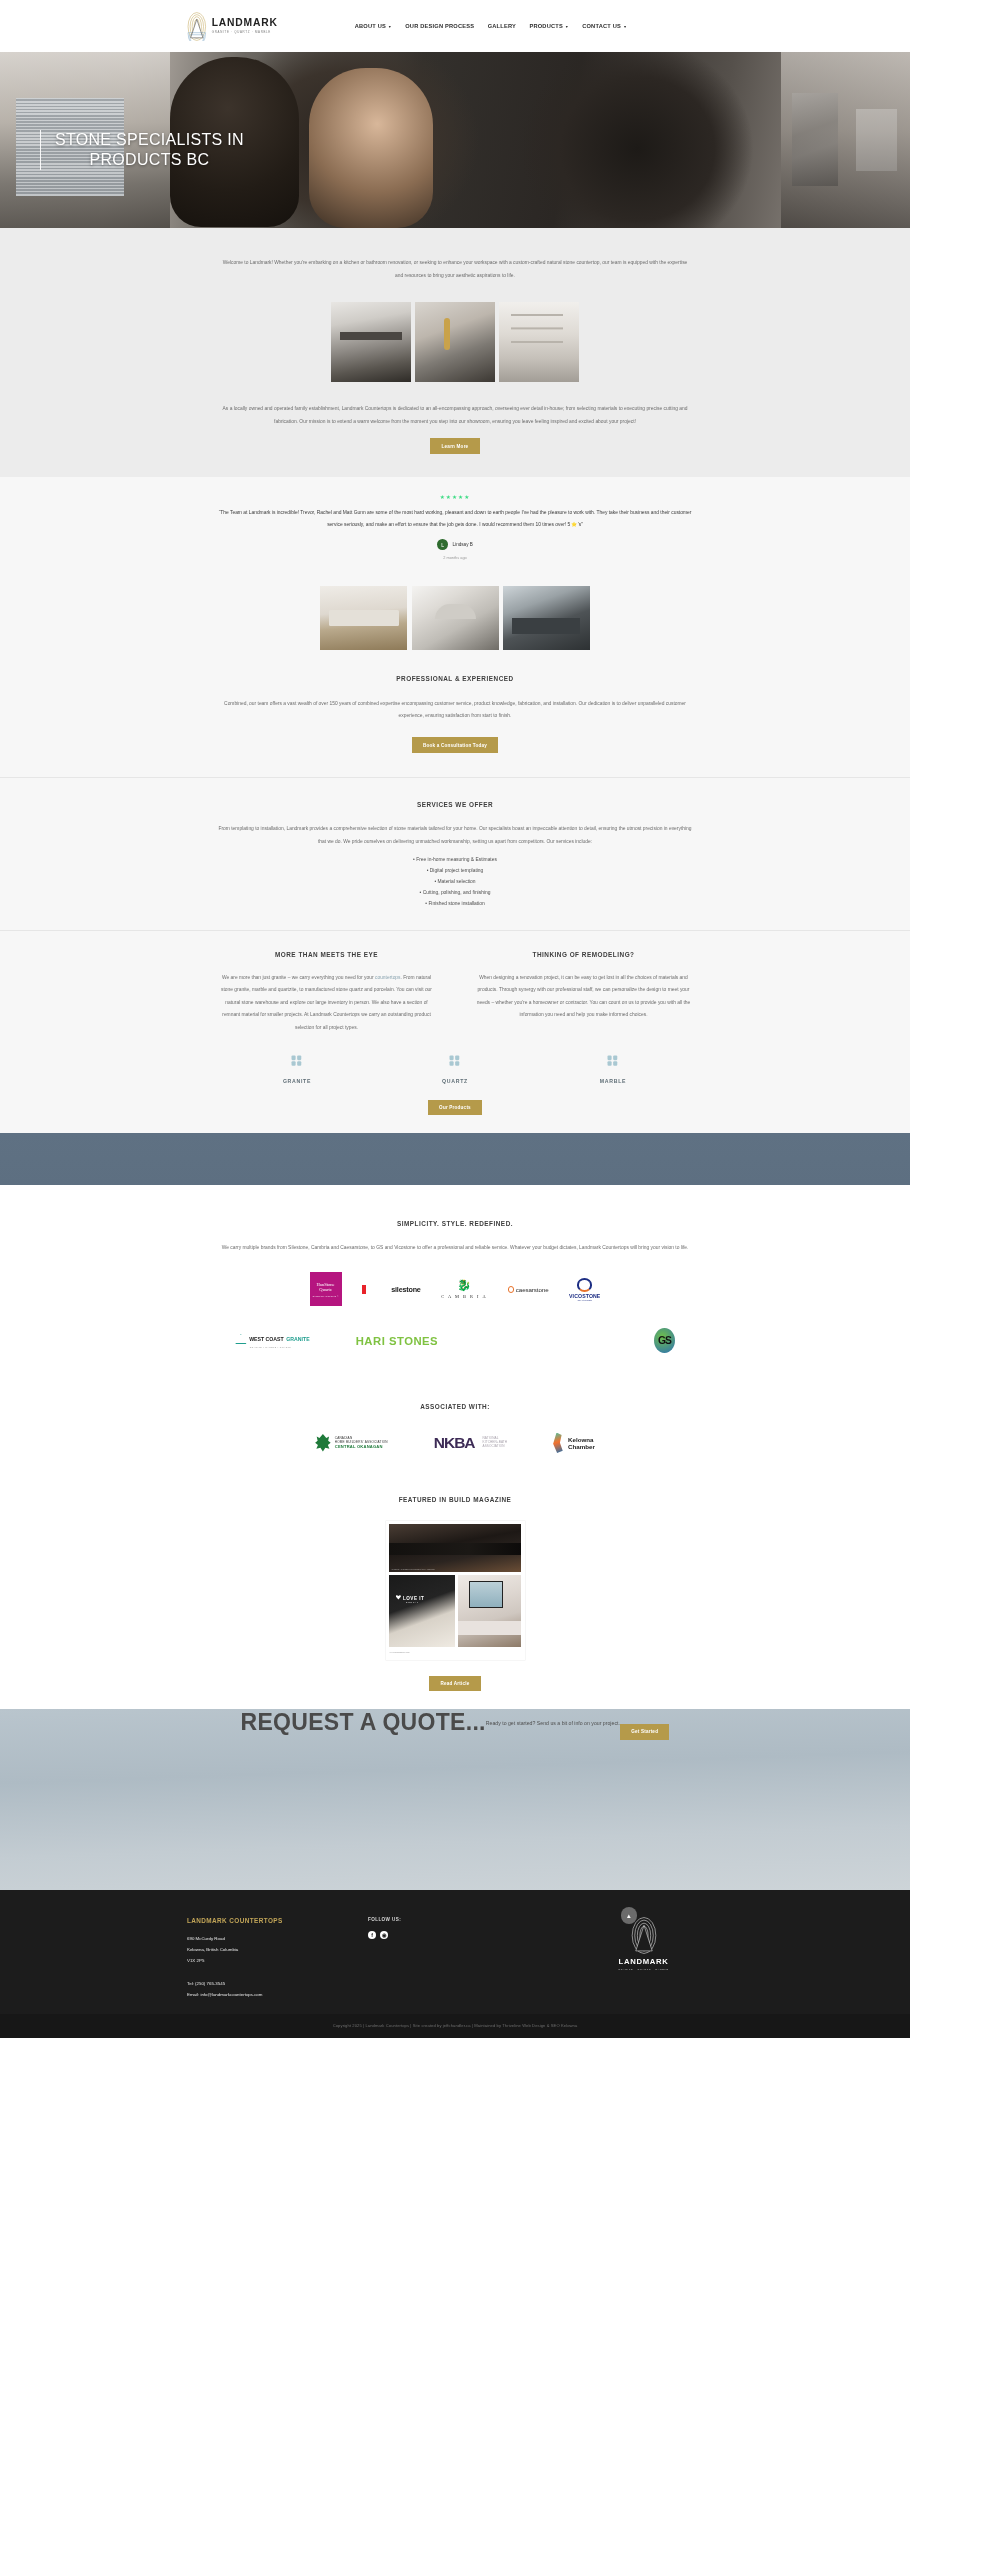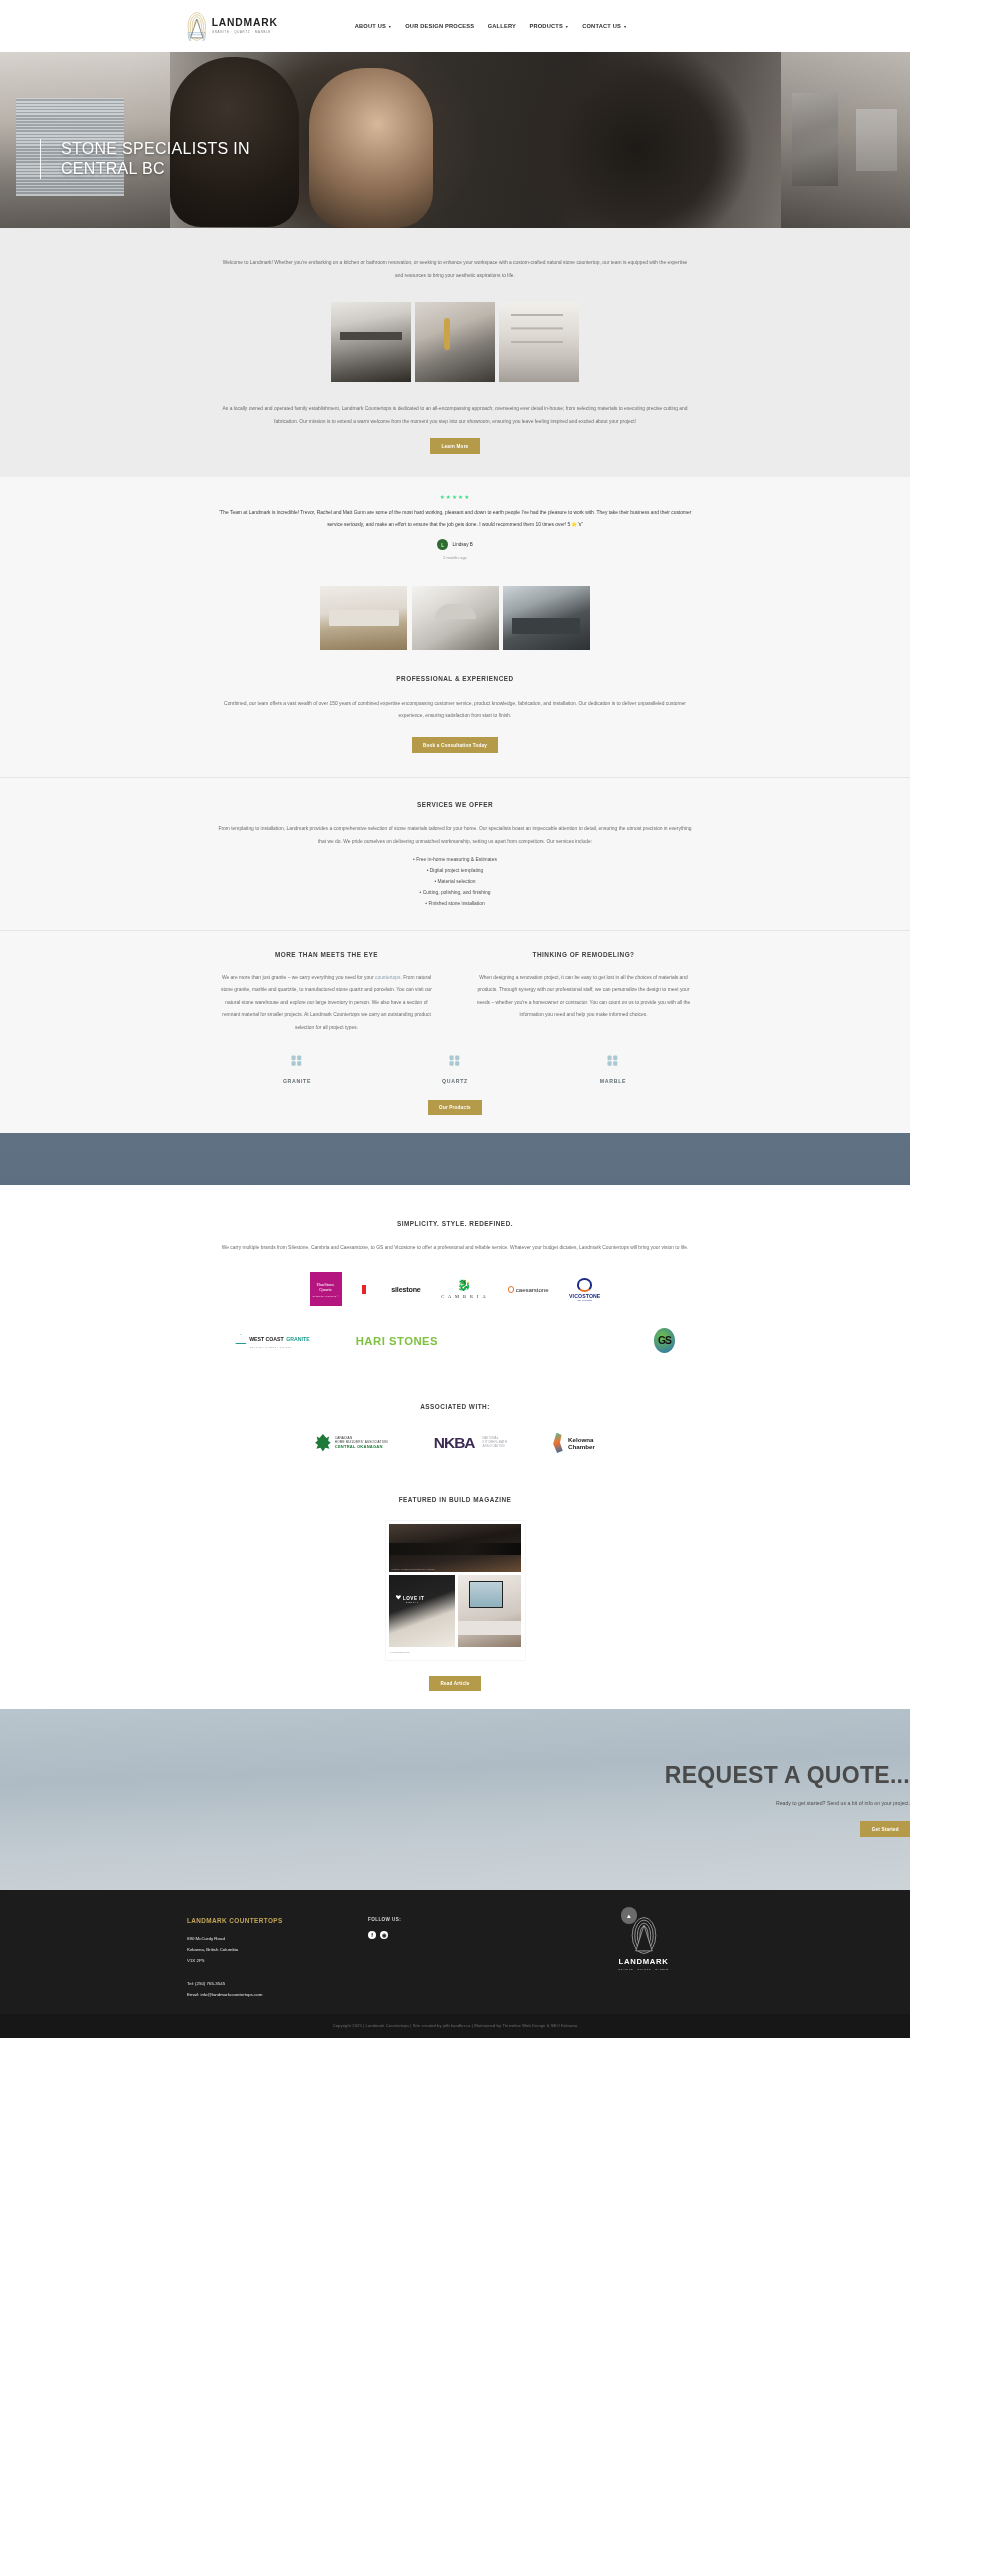--- a/index.html
+++ b/index.html
@@ -73,24 +73,25 @@
     position:absolute; left:170px; top:5.2px; width:129px; height:170px;
     border-radius:62px 62px 31px 31px;
     background:radial-gradient(circle at 45% 30%, #3c332b 0%, #221c16 60%, #15110d 100%);
   }
   .hero-head-2{
     position:absolute; left:309px; top:15.5px; width:124px; height:160px;
     border-radius:57px 57px 36px 36px;
     background:radial-gradient(circle at 55% 35%, #d8b79a 0%, #8a6c52 55%, #3a2d22 100%);
   }
   .hero-title {
-    position:absolute; left:40px; bottom:49px; z-index:5;
+    position:absolute; left:40px; bottom:58px; z-index:5;
     color:#fff; font-size:16px; line-height:1.24; font-weight:400;
-    letter-spacing:0.3px; padding-left:20px; border-left:1px solid rgba(255,255,255,.9);
+    letter-spacing:0.3px; padding-left:14px; border-left:1px solid rgba(255,255,255,.9);
     text-shadow:0 0.5px 3.1px rgba(0,0,0,.45);
+    text-align:center;
   }
 
   
   .band-grey { background:#ececec; }
   .band-lightgrey { background:#f7f7f7; }
   .band-white { background:#ffffff; }
   .container { width:474px; margin:0 auto; }
   .body-copy {
     font-size:4.9px; line-height:2.55; color:#6c6c6c; text-align:center;
   }
@@ -248,21 +249,21 @@
   .mag-right { width:65px; height:72px; background:linear-gradient(165deg,#efeae6 0%,#ded7d1 35%,#cfc7c0 60%,#8d7a68 100%); position:relative; }
   .mag-right .mirror{position:absolute;left:11.3px;top:6.2px;width:34px;height:27px;background:linear-gradient(180deg,#bcd0d8,#8fb0bd);border:1.5px solid #222;}
   .mag-right .counter{position:absolute;left:0;bottom:12.4px;width:100%;height:13.4px;background:#e8e2de;}
   .mag-foot { font-size:1.9px; color:#9a9a9a; margin-top:4.1px; padding-left:1px; }
   .mag-btn-wrap { text-align:center; margin-top:15.5px; }
 
   
   .quoteband {
     height:181px;
     background:linear-gradient(178deg,#b9c5cd 0%,#aebbc4 35%,#c3ccd2 70%,#cdd4d8 100%);
-    display:flex; flex-direction:column; align-items:flex-end; justify-content:center;
+    display:flex; align-items:flex-start; justify-content:center;
   }
   .quote-title { font-size:23px; font-weight:700; color:#4a4a4a; letter-spacing:0.3px; }
   .quote-sub { font-size:5.2px; color:#4f4f4f; margin-top:11.3px; }
   .quote-btn-wrap { margin-top:15.5px; }
 
   
   .footer { background:#1c1c1c; padding:27px 0 13.4px; position:relative; }
   .footer-inner { width:618px; margin:0 auto; display:flex; align-items:flex-start; }
   .f-col-1 { width:222px; padding-left:41px; }
   .f-title { font-size:6.4px; font-weight:700; color:#c2a558; letter-spacing:0.4px; margin-bottom:9.3px; }
@@ -339,21 +340,21 @@
   </div>
 
   <div class="hero">
     <div class="hero-blinds"></div>
     <div class="hero-head-1"></div>
     <div class="hero-head-2"></div>
     <div class="hero-slab"></div>
     <div class="hero-slab2"></div>
     <div class="hero-title">
       <div>STONE SPECIALISTS IN</div>
-      <div>CENTRAL BC</div>
+      <div>PRODUCTS BC</div>
     </div>
   </div>
 
   <div class="band-grey welcome">
     <div class="container">
       <p class="body-copy">Welcome to Landmark! Whether you're embarking on a kitchen or bathroom renovation, or seeking to enhance your workspace with a custom-crafted natural stone countertop, our team is equipped with the expertise and resources to bring your aesthetic aspirations to life.</p>
     </div>
   </div>
 
   <div class="band-grey">

